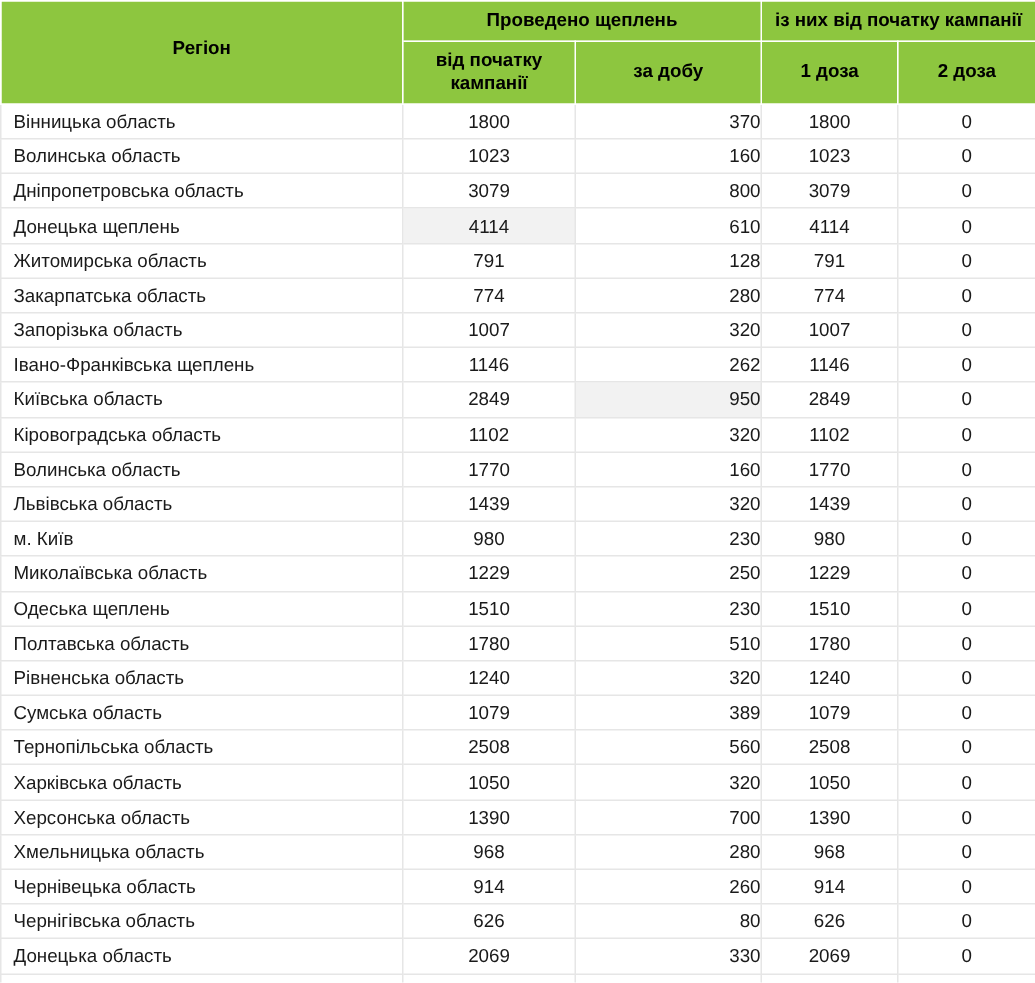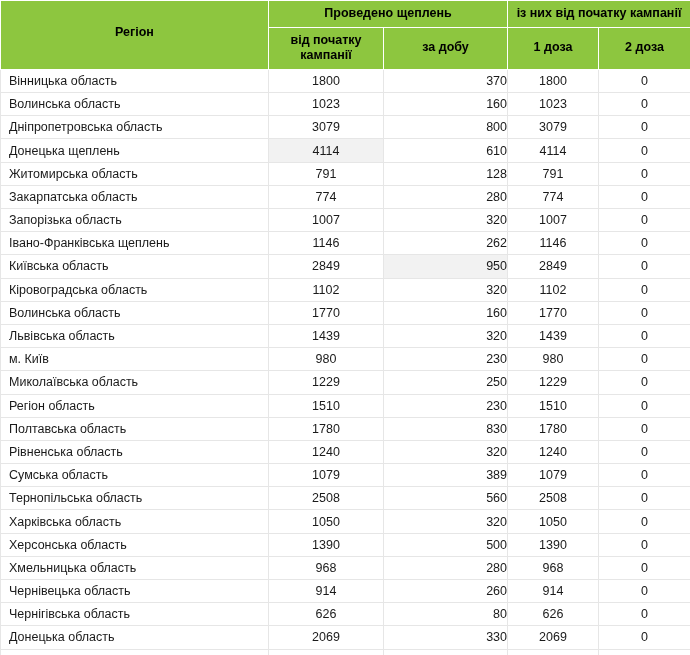--- a/index.html
+++ b/index.html
@@ -187,30 +187,30 @@
         <td class="num">0</td>
       </tr>
       <tr>
         <td class="region-cell">Миколаївська область</td>
         <td class="num">1229</td>
         <td class="num-day">250</td>
         <td class="num">1229</td>
         <td class="num">0</td>
       </tr>
       <tr>
-        <td class="region-cell">Регіон область</td>
+        <td class="region-cell">Одеська щеплень</td>
         <td class="num">1510</td>
         <td class="num-day">230</td>
         <td class="num">1510</td>
         <td class="num">0</td>
       </tr>
       <tr>
         <td class="region-cell">Полтавська область</td>
         <td class="num">1780</td>
-        <td class="num-day">830</td>
+        <td class="num-day">510</td>
         <td class="num">1780</td>
         <td class="num">0</td>
       </tr>
       <tr>
         <td class="region-cell">Рівненська область</td>
         <td class="num">1240</td>
         <td class="num-day">320</td>
         <td class="num">1240</td>
         <td class="num">0</td>
       </tr>
@@ -231,21 +231,21 @@
       <tr>
         <td class="region-cell">Харківська область</td>
         <td class="num">1050</td>
         <td class="num-day">320</td>
         <td class="num">1050</td>
         <td class="num">0</td>
       </tr>
       <tr>
         <td class="region-cell">Херсонська область</td>
         <td class="num">1390</td>
-        <td class="num-day">500</td>
+        <td class="num-day">700</td>
         <td class="num">1390</td>
         <td class="num">0</td>
       </tr>
       <tr>
         <td class="region-cell">Хмельницька область</td>
         <td class="num">968</td>
         <td class="num-day">280</td>
         <td class="num">968</td>
         <td class="num">0</td>
       </tr>

